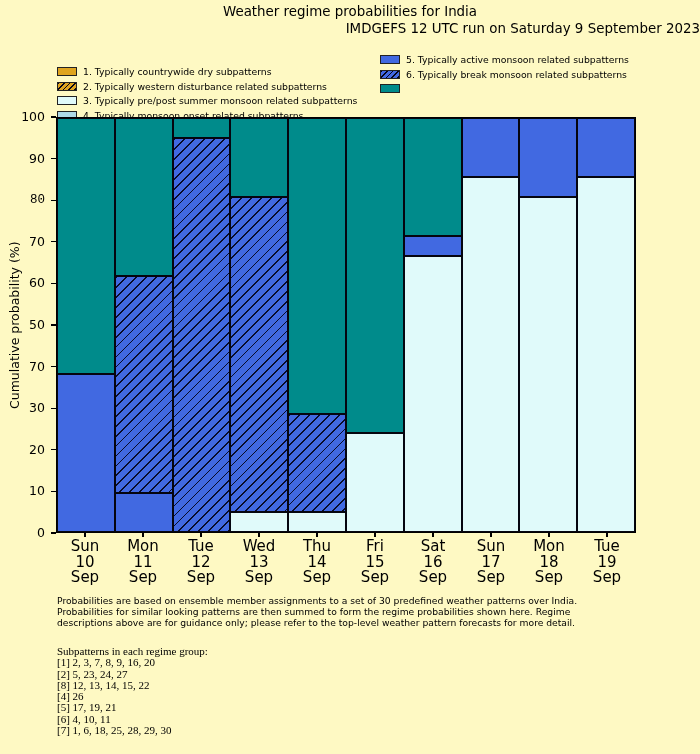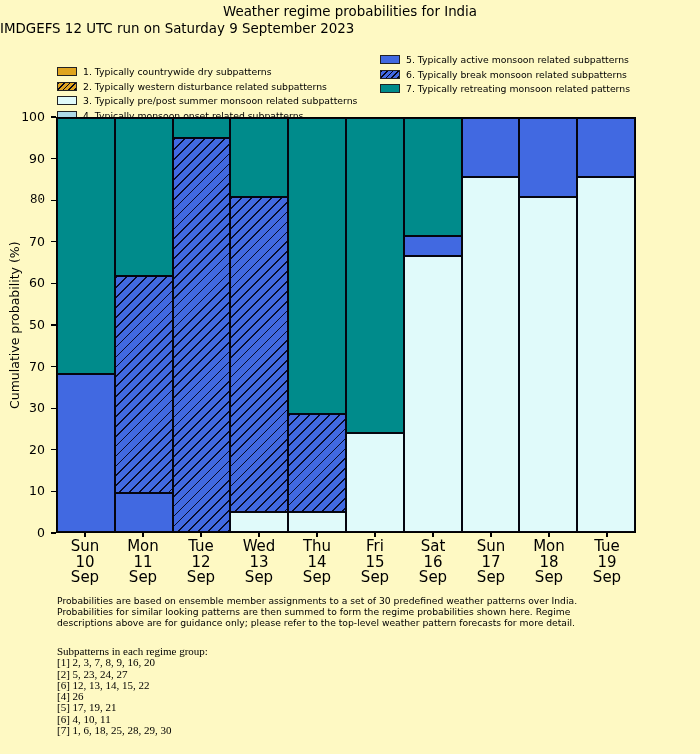--- a/index.html
+++ b/index.html
@@ -1,20 +1,20 @@
 <!DOCTYPE html>
 <html><head>
 <meta charset="utf-8">
 <style>
   html,body{margin:0;padding:0;background:#fff;}
   body{width:700px;height:754px;font-family:"DejaVu Sans","Liberation Sans",sans-serif;color:#000;}
   .figure{position:relative;width:700px;height:754px;background:#fef9c3;overflow:hidden;}
 
   .title{position:absolute;top:3px;left:0;width:700px;text-align:center;font-size:13.4px;line-height:17px;}
-  .subtitle{position:absolute;top:20px;left:0;width:700px;text-align:left;font-size:13.4px;line-height:17px;}
+  .subtitle{position:absolute;top:20px;left:0;width:700px;text-align:right;font-size:13.4px;line-height:17px;}
 
   .legend-col{position:absolute;top:52px;}
   #legend-col-1{left:57px;margin-top:12px;}
   #legend-col-2{left:380px;}
   .legend-item{display:flex;align-items:center;height:14.7px;font-size:9.3px;white-space:nowrap;}
   .swatch{display:inline-block;width:20px;height:9px;border:1px solid #222;box-sizing:border-box;margin-right:6px;flex:0 0 auto;}
   .swatch-hatch{background-image:repeating-linear-gradient(135deg,#05051a 0,#05051a 1px,transparent 1px,transparent 4px);}
 
   .ylabel{position:absolute;left:6px;top:117px;height:416px;width:16px;writing-mode:vertical-rl;transform:rotate(180deg);display:flex;align-items:center;justify-content:center;font-size:12.5px;}
 
@@ -63,21 +63,20 @@
       <div class="legend-item">
         <span class="swatch" style="background-color: rgb(65, 105, 225);"></span>
         <span>5. Typically active monsoon related subpatterns</span>
       </div>
       <div class="legend-item">
         <span class="swatch swatch-hatch" style="background-color: rgb(65, 105, 225);"></span>
         <span>6. Typically break monsoon related subpatterns</span>
       </div>
       <div class="legend-item">
         <span class="swatch" style="background-color: rgb(0, 139, 139);"></span>
-        <span>7. Typically retreating monsoon related patterns</span>
       </div>
     </div>
 
   <div class="ylabel">Cumulative probability (%)</div>
   <div class="yticks" id="yticks">
       <div class="ytick-label" style="top: 409px;">0</div>
       <div class="ytick-mark" style="top: 415.35px;"></div>
       <div class="ytick-label" style="top: 367.4px;">10</div>
       <div class="ytick-mark" style="top: 373.75px;"></div>
       <div class="ytick-label" style="top: 325.8px;">20</div>
@@ -214,20 +213,20 @@
       <div>Probabilities are based on ensemble member assignments to a set of 30 predefined weather patterns over India.</div>
       <div>Probabilities for similar looking patterns are then summed to form the regime probabilities shown here. Regime</div>
       <div>descriptions above are for guidance only; please refer to the top-level weather pattern forecasts for more detail.</div>
     </div>
 
   <div class="subpatterns">
     <div>Subpatterns in each regime group:</div>
     <div id="subpattern-lines">
         <div>[1] 2, 3, 7, 8, 9, 16, 20</div>
         <div>[2] 5, 23, 24, 27</div>
-        <div>[6] 12, 13, 14, 15, 22</div>
+        <div>[8] 12, 13, 14, 15, 22</div>
         <div>[4] 26</div>
         <div>[5] 17, 19, 21</div>
         <div>[6] 4, 10, 11</div>
         <div>[7] 1, 6, 18, 25, 28, 29, 30</div>
       </div>
   </div>
 </div>
 
 </body></html>

